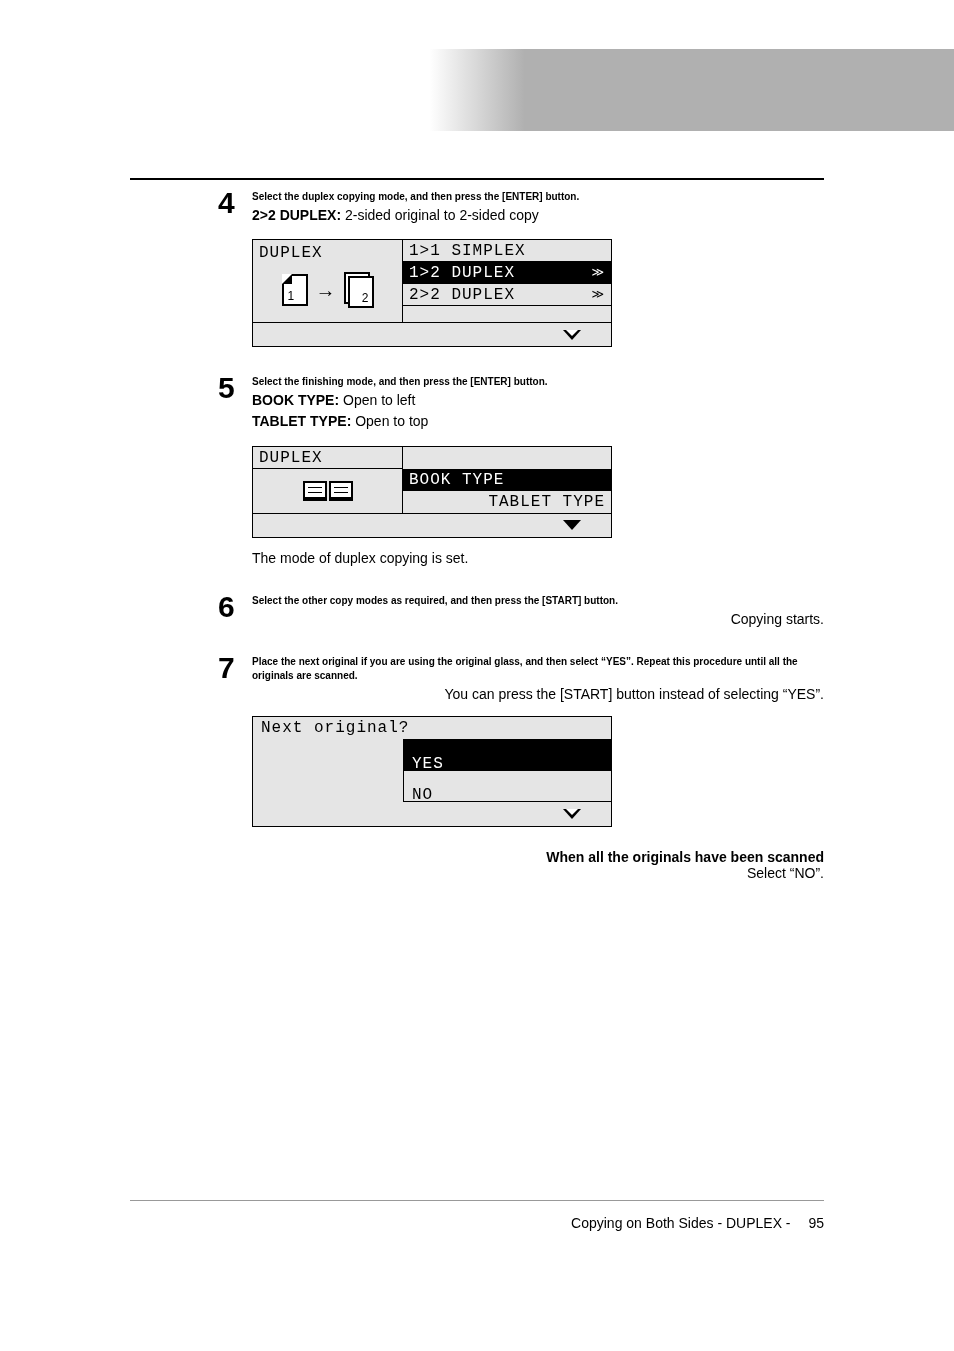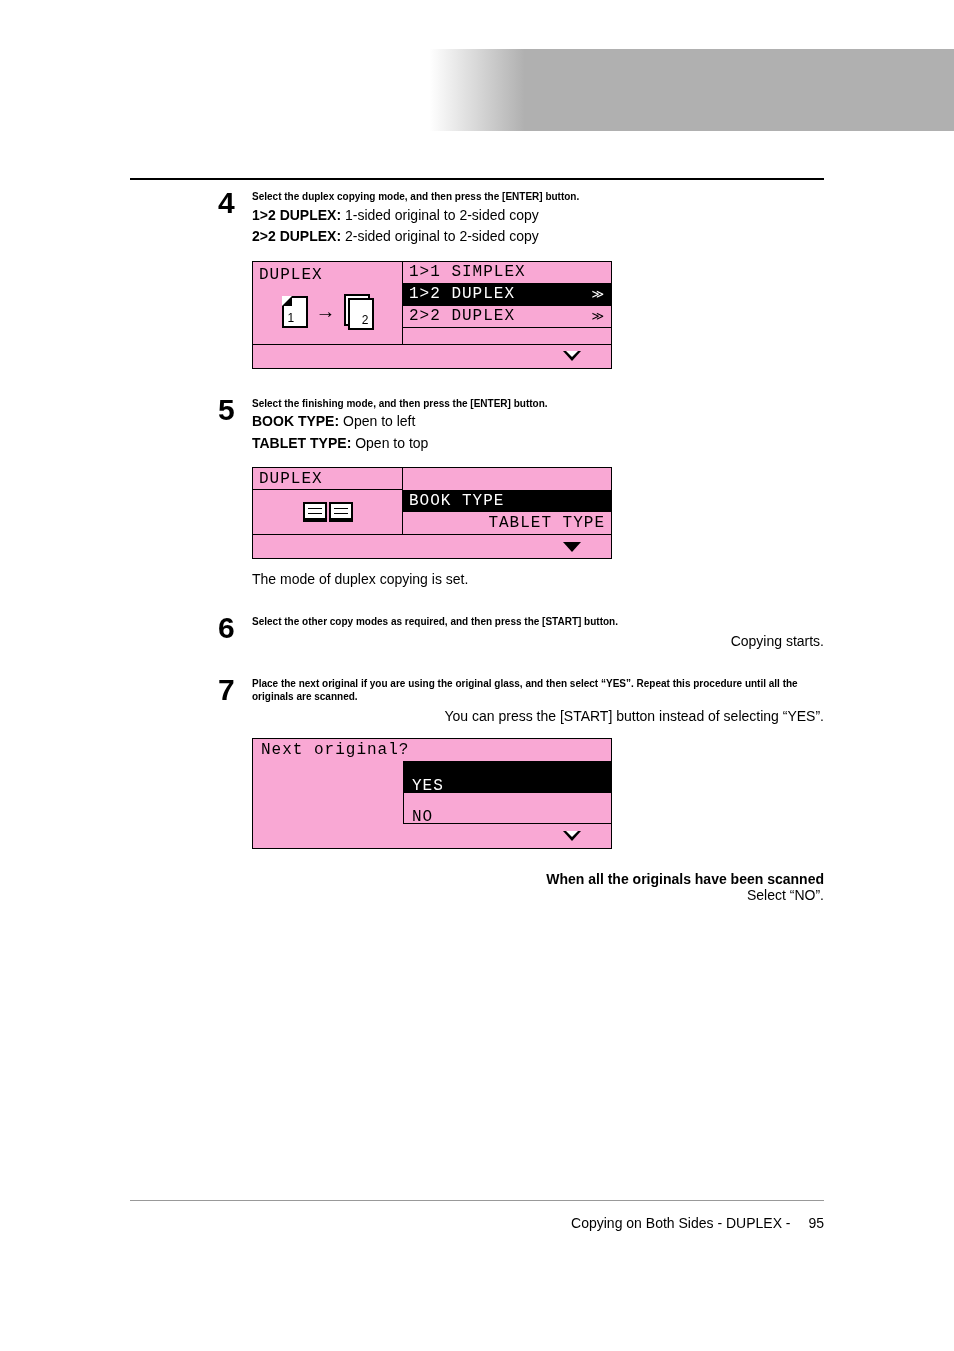--- a/index.html
+++ b/index.html
@@ -60,21 +60,21 @@
     margin-top: 4px;
     text-align: right;
   }
   .lcd {
     margin-top: 14px;
     margin-left: 34px;
     width: 360px;
     border: 1.5px solid #000;
     font-family: "Courier New", monospace;
     font-size: 16px;
-    background: #f9a8d4;
+    background: #e5e5e5;
   }
   .lcd-top { display: flex; }
   .lcd-left {
     width: 150px;
     border-right: 1.5px solid #000;
     padding: 4px 6px;
     position: relative;
     display: flex;
     flex-direction: column;
   }
@@ -235,23 +235,20 @@
 <div class="header-band"></div>
 <div class="rule"></div>
 
 <div class="content">
 
   <div class="step">
     <div class="step-row">
       <div class="step-num">4</div>
       <div class="step-body">
         <div class="step-title">Select the duplex copying mode, and then press the [ENTER] button.</div>
-        <div class="step-desc">
-          <span class="label">1&gt;2 DUPLEX:</span><span> 1-sided original to 2-sided copy</span>
-        </div>
         <div class="step-desc">
           <span class="label">2&gt;2 DUPLEX:</span><span> 2-sided original to 2-sided copy</span>
         </div>
       </div>
     </div>
 
     <div class="lcd">
       <div class="lcd-top">
         <div class="lcd-left">
           <div class="lcd-left-title">DUPLEX</div>

